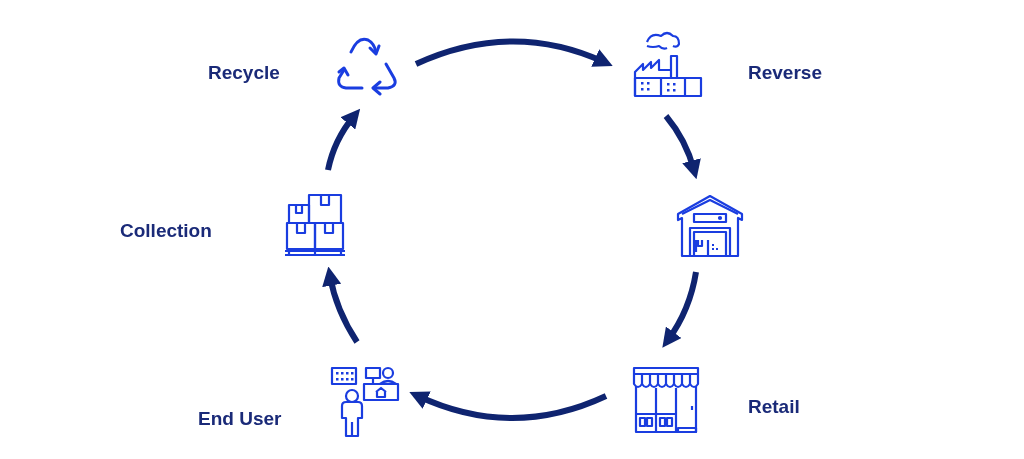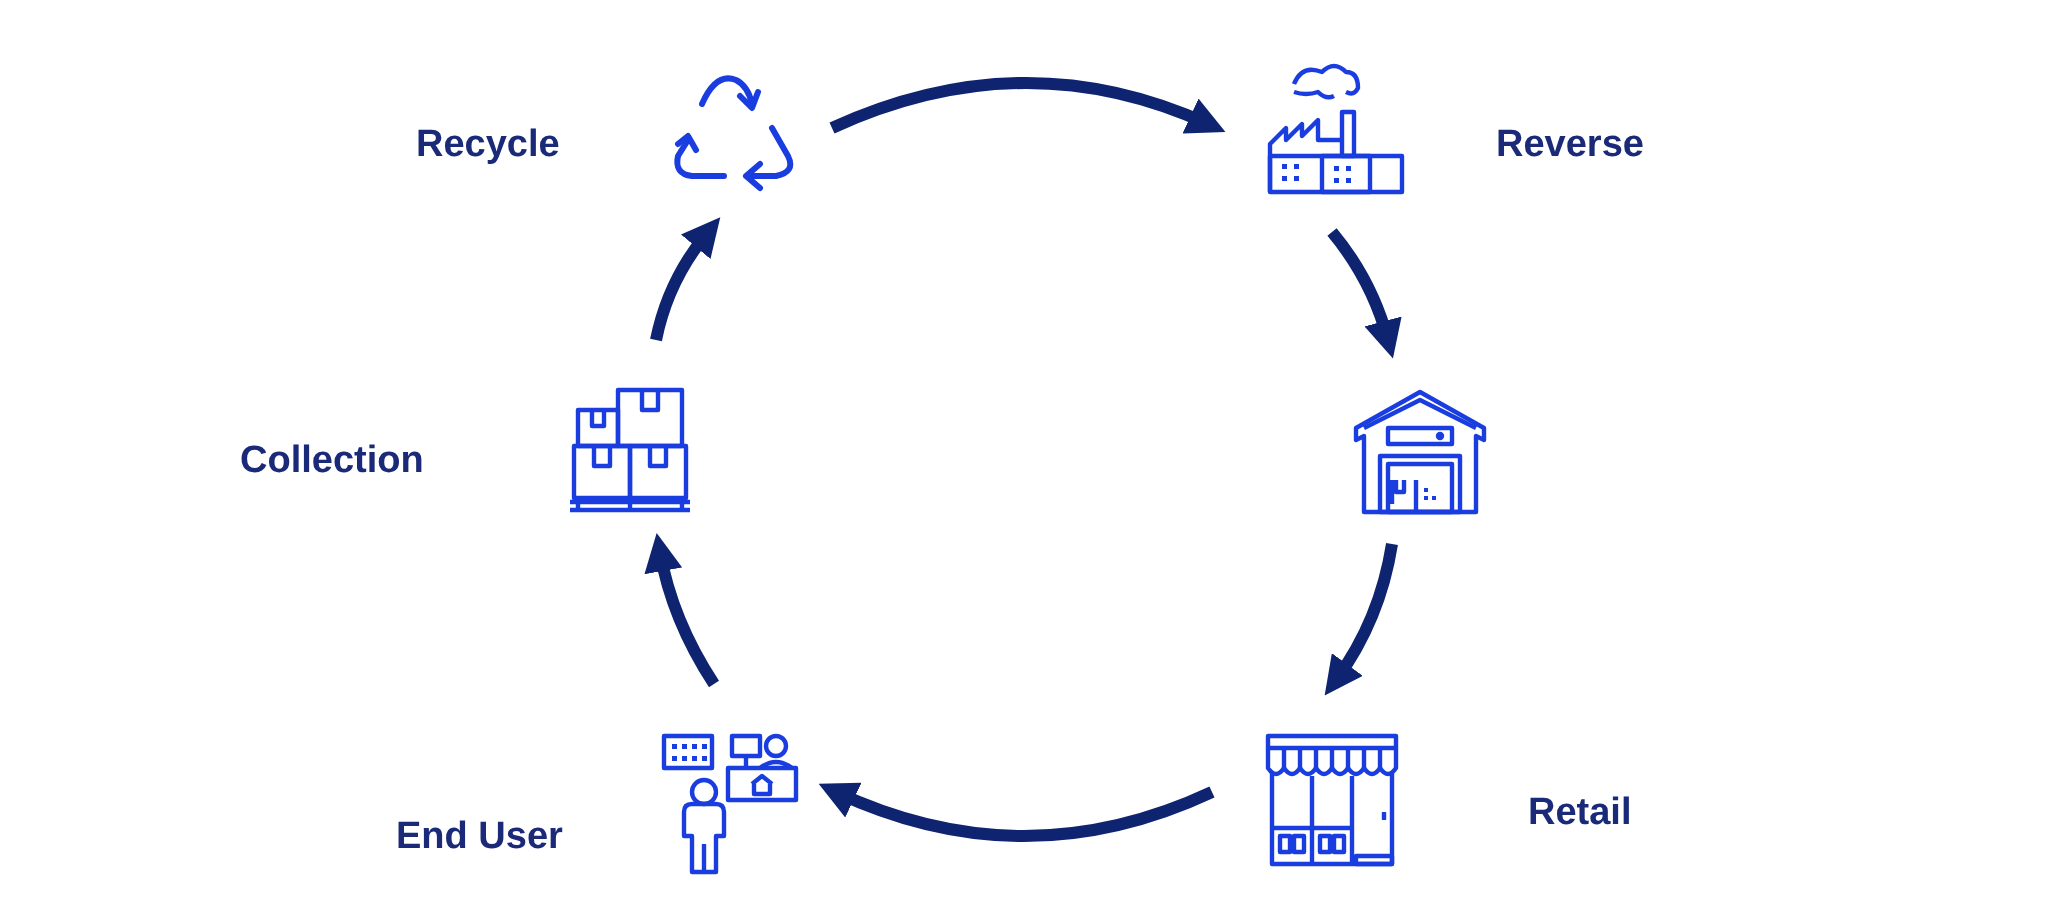--- a/index.html
+++ b/index.html
@@ -77,21 +77,21 @@
       <line x1="32" y1="48" x2="32" y2="64"></line>
       <path d="M20,48 L20,60 M22,48 L22,54 L26,54 L26,48"></path>
       <g fill="#1a3de0" stroke="none">
         <rect x="36" y="56" width="2" height="2"></rect>
           <rect x="40" y="56" width="2" height="2"></rect>
           <rect x="36" y="52" width="2" height="2"></rect>
       </g>
     </svg>
   </div>
 
-  <div class="label" style="left:764px;top:396px">Retail</div>
+  <div class="label" style="left:748px;top:396px">Retail</div>
   <div class="icon" style="left:632px;top:366px">
     <svg width="68" height="70" viewBox="0 0 68 70" fill="none" stroke="#1a3de0" stroke-width="2.2" stroke-linejoin="round">
       <rect x="2" y="2" width="64" height="6"></rect>
       <path d="M2,8 L2,18 Q6,24 10,18 Q14,24 18,18 Q22,24 26,18 Q30,24 34,18 Q38,24 42,18 Q46,24 50,18 Q54,24 58,18 Q62,24 66,18 L66,8"></path>
       <path d="M10,8 L10,18 M18,8 L18,18 M26,8 L26,18 M34,8 L34,18 M42,8 L42,18 M50,8 L50,18 M58,8 L58,18"></path>
       <path d="M4,20 L4,66 L64,66 L64,20"></path>
       <line x1="4" y1="48" x2="44" y2="48"></line>
       <line x1="24" y1="22" x2="24" y2="66"></line>
       <line x1="44" y1="22" x2="44" y2="66"></line>
       <rect x="46" y="62" width="18" height="4"></rect>

